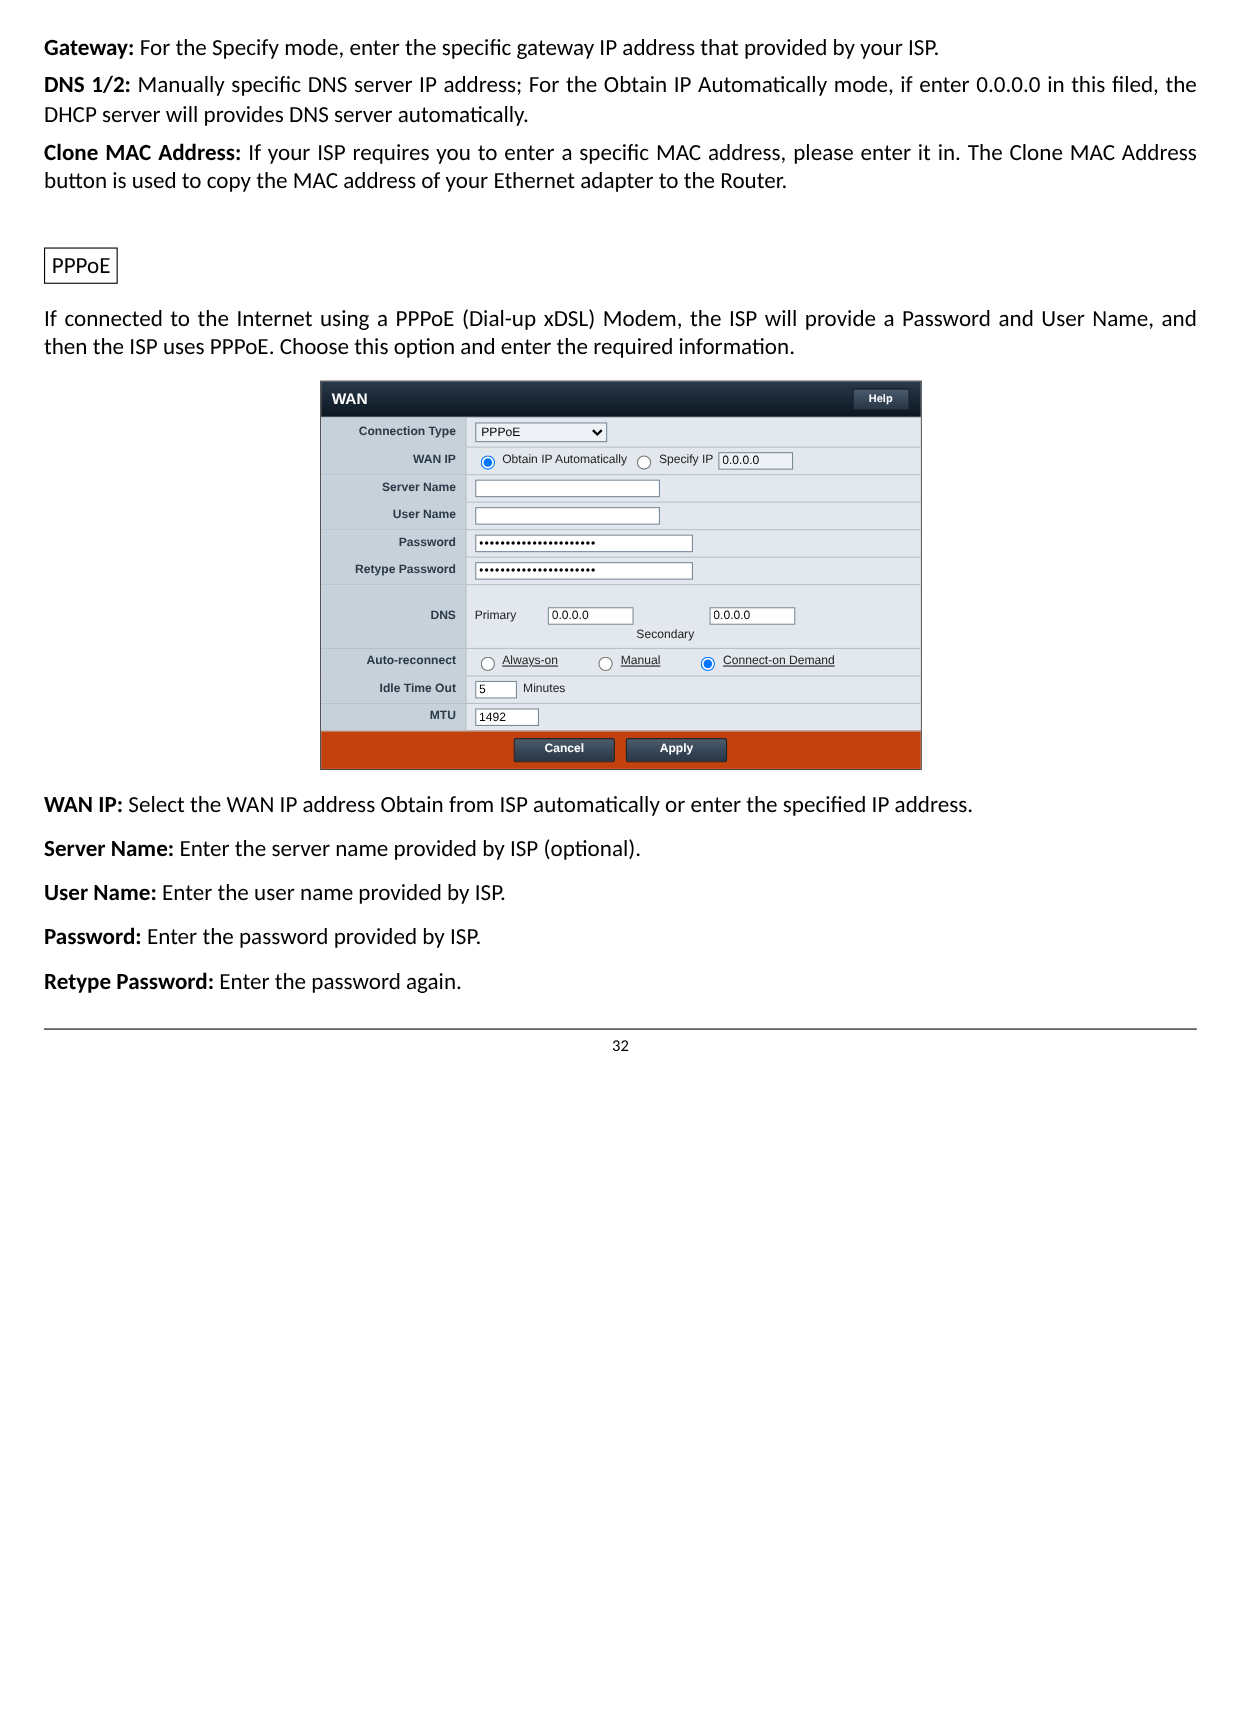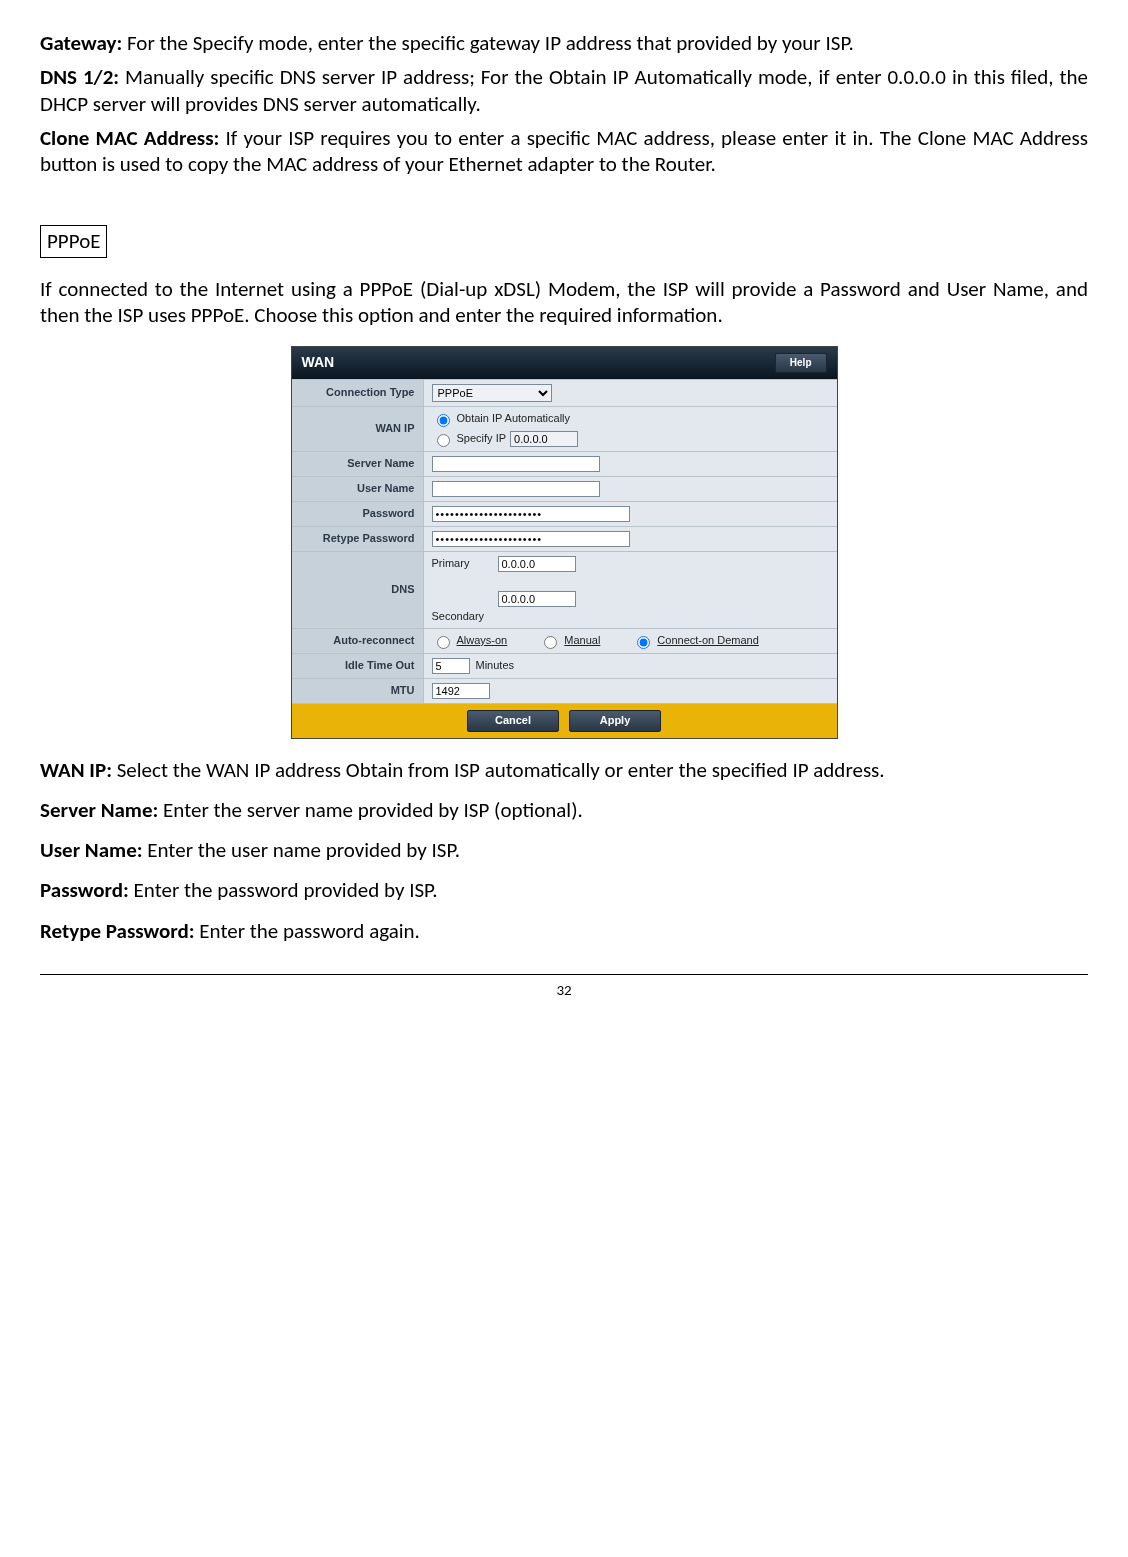--- a/index.html
+++ b/index.html
@@ -90,24 +90,24 @@
     background: #fff;
     font-family: Tahoma, Arial, sans-serif;
   }
   .wan-value select {
     border: 1px solid #7a8a99;
     font-size: 11px;
     background: #eef2f6;
     padding: 1px;
   }
   .radio-row { display:flex; align-items:center; gap:4px; }
-  .dns-sub { display:flex; flex-direction:column; gap:3px; }
+  .dns-sub { display:flex; flex-direction:row; gap:3px; }
   .dns-line { display:flex; align-items:center; gap:6px; }
   .footer-row {
-    background: #eab308;
+    background: #c2410c;
     padding: 6px 0;
     display:flex;
     justify-content:center;
     gap:10px;
     border-top:1px solid #b8c2cb;
   }
   .wan-btn {
     background: linear-gradient(#4a5b6d,#283645);
     border:1px solid #1a2530;
     color:#fff;
@@ -159,21 +159,21 @@
     <div class="wan-label">Connection Type</div>
     <div class="wan-value">
       <select style="width:120px;">
         <option>PPPoE</option>
       </select>
     </div>
   </div>
 
   <div class="wan-row">
     <div class="wan-label">WAN IP</div>
-    <div class="wan-value" style="flex-direction:column; align-items:flex-start; gap:4px;">
+    <div class="wan-value" style="flex-direction:row; align-items:flex-start; gap:4px;">
       <div class="radio-row">
         <input type="radio" checked="" style="">
         <span>Obtain IP Automatically</span>
       </div>
       <div class="radio-row">
         <input type="radio" style="">
         <span>Specify IP</span>
         <input type="text" style="width: 60px; background: rgb(238, 242, 246);" value="0.0.0.0">
       </div>
     </div>

